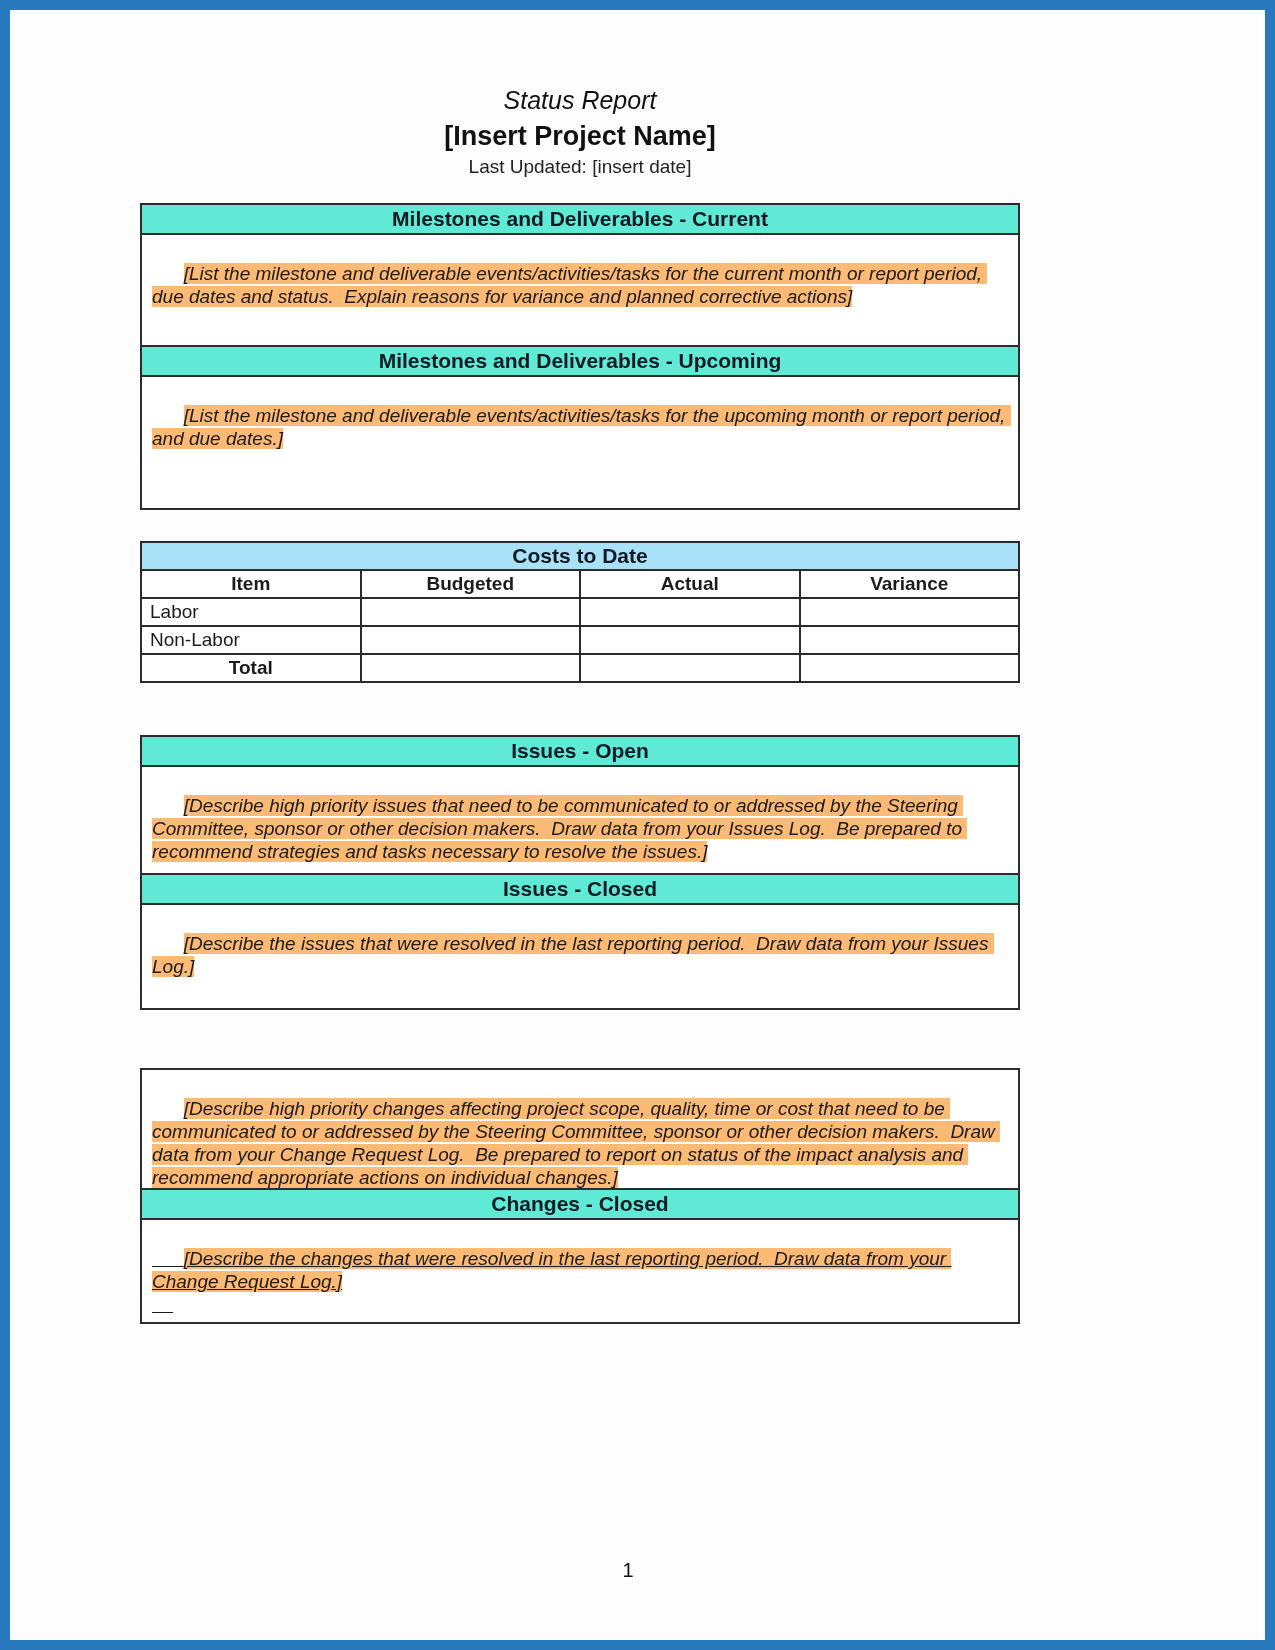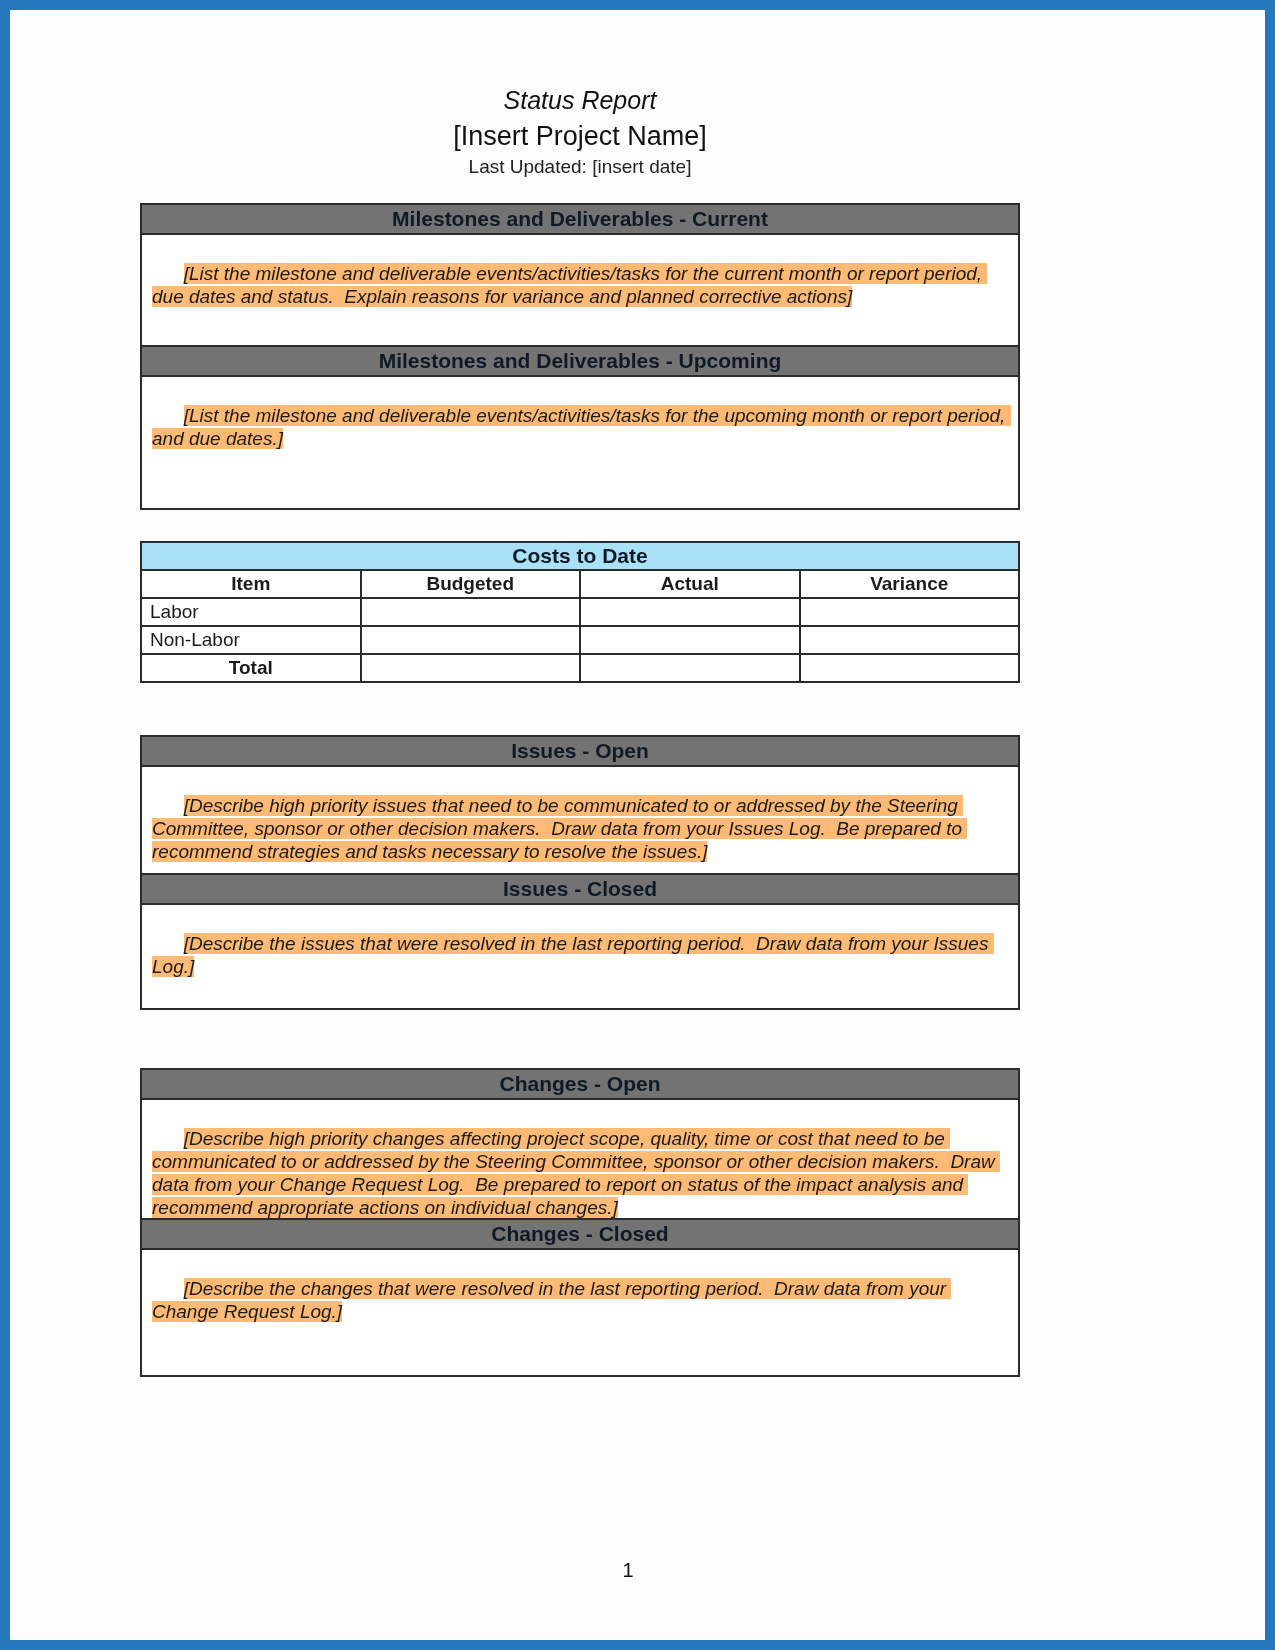--- a/index.html
+++ b/index.html
@@ -9,33 +9,33 @@
     box-sizing:border-box;
     background:#fdfdfd;
     border:10px solid #2878bd;
     font-family:"Liberation Sans", sans-serif;
     color:#1c1c1c;
     overflow:hidden;
   }
   
   .title-block{position:absolute;left:130px;top:72px;width:880px;text-align:center;}
   .doc-title{font-size:25px;font-style:italic;font-weight:400;color:#111;line-height:36px;}
-  .doc-subtitle{font-size:27px;color:#111;line-height:32px;margin-top:2px;}
+  .doc-subtitle{font-size:27px;color:#111;line-height:32px;margin-top:2px;font-weight:bold;}
   .doc-updated{font-size:19px;color:#222;line-height:24px;margin-top:3px;}
   
   .tbl{
     position:absolute;left:130px;width:880px;
     box-sizing:border-box;
     border:2px solid #2b2b2b;
     background:#fff;
   }
   .sec-hdr{
     box-sizing:border-box;
     height:30px;
-    background:#737373;
+    background:#5eead4;
     border-bottom:2px solid #2b2b2b;
     text-align:center;
     font-size:21px;font-weight:bold;color:#101a26;
     line-height:28px;
   }
   .sec-hdr.mid{border-top:2px solid #2b2b2b;height:32px;}
   .sec-body{
     box-sizing:border-box;
     padding:4px 10px 0 10px;
     font-size:19px;font-style:italic;color:#1b1b1b;
@@ -134,26 +134,25 @@
     <div class="sec-body" style="height:106px;">
       <span class="hl">[Describe high priority issues that need to be communicated to or addressed by the Steering Committee, sponsor or other decision makers.  Draw data from your Issues Log.  Be prepared to recommend strategies and tasks necessary to resolve the issues.]</span>
     </div>
     <div class="sec-hdr mid">Issues - Closed</div>
     <div class="sec-body" style="height:103px;">
       <span class="hl">[Describe the issues that were resolved in the last reporting period.  Draw data from your Issues Log.]</span>
     </div>
   </div>
 
   <div class="tbl" style="top:1058px;">
-    <div class="sec-hdr">Changes - Open</div>
     <div class="sec-body" style="height:118px;">
       <span class="hl">[Describe high priority changes affecting project scope, quality, time or cost that need to be communicated to or addressed by the Steering Committee, sponsor or other decision makers.  Draw data from your Change Request Log.  Be prepared to report on status of the impact analysis and recommend appropriate actions on individual changes.]</span>
     </div>
     <div class="sec-hdr mid">Changes - Closed</div>
-    <div class="sec-body" style="height:125px;">
+    <div class="sec-body" style="height:102px;text-decoration:underline;">
       <span class="hl">[Describe the changes that were resolved in the last reporting period.  Draw data from your Change Request Log.]</span>
     </div>
   </div>
 
   <div class="page-number">1</div>
   <div class="watermark">A-rage.com</div>
 
 </div>
 
 </body></html>

